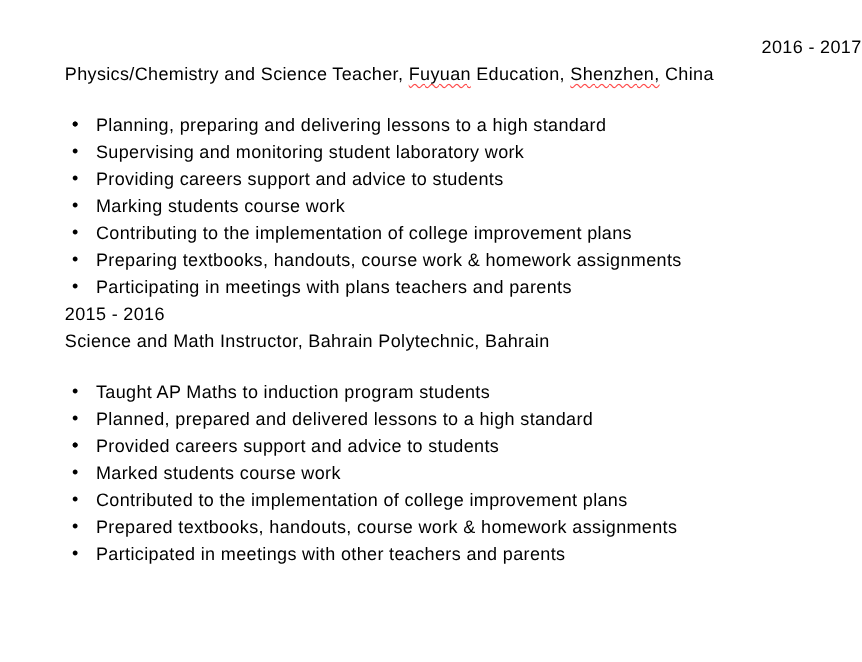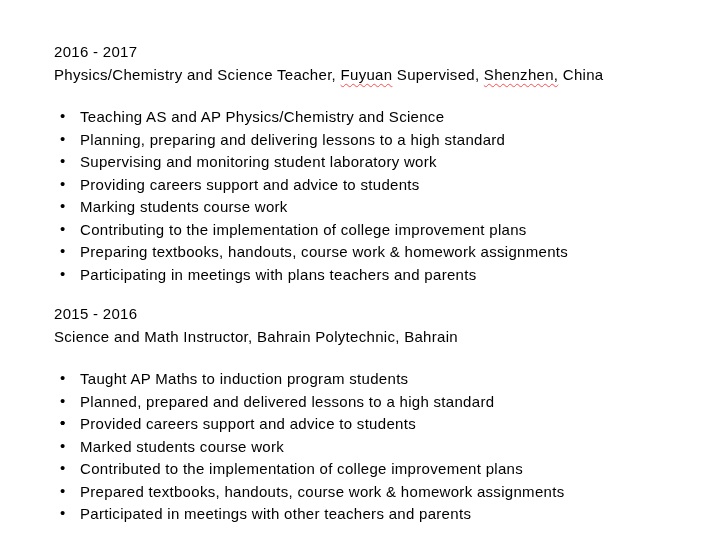--- a/index.html
+++ b/index.html
@@ -28,22 +28,22 @@
   .heading span {
     text-decoration: underline;
     text-decoration-thickness: 1px;
     text-underline-offset: 3px;
   }
   .line {
     margin: 0;
     line-height: 22.5px;
     white-space: nowrap;
   }
-  .dates-first { margin-top: 36px; }
-  .dates-next  { margin-top: 17px; }
+  .dates-first { margin-top: 24px; text-align: right; }
+  .dates-next  { }
   ul.duties {
     list-style: none;
     margin: 20px 0 0 0;
     padding: 0;
   }
   ul.duties li {
     position: relative;
     padding-left: 26px;
     line-height: 22.5px;
     white-space: nowrap;
@@ -64,24 +64,24 @@
     text-align: right;
   }
 </style>
 </head>
 <body>
 
 <div class="doc">
 
 
   <p class="line dates-first">2016 - 2017</p>
-  <p class="line"><span>Physics/Chemistry and Science Teacher, </span><span class="misspell">Fuyuan</span><span> Supervised, </span><span class="misspell">Shenzhen,</span><span> China</span></p>
+  <p class="line"><span>Physics/Chemistry and Science Teacher, </span><span class="misspell">Fuyuan</span><span> Education, </span><span class="misspell">Shenzhen,</span><span> China</span></p>
 
   <ul class="duties">
-    <li><span class="bullet">•</span><span>Teaching AS and AP Physics/Chemistry and Science</span></li>
+    <li><span class="bullet">•</span></li>
     <li><span class="bullet">•</span><span>Planning, preparing and delivering lessons to a high standard</span></li>
     <li><span class="bullet">•</span><span>Supervising and monitoring student laboratory work</span></li>
     <li><span class="bullet">•</span><span>Providing careers support and advice to students</span></li>
     <li><span class="bullet">•</span><span>Marking students course work</span></li>
     <li><span class="bullet">•</span><span>Contributing to the implementation of college improvement plans</span></li>
     <li><span class="bullet">•</span><span>Preparing textbooks, handouts, course work &amp; homework assignments</span></li>
     <li><span class="bullet">•</span><span>Participating in meetings with plans teachers and parents</span></li>
   </ul>
 
   <p class="line dates-next">2015 - 2016</p>

